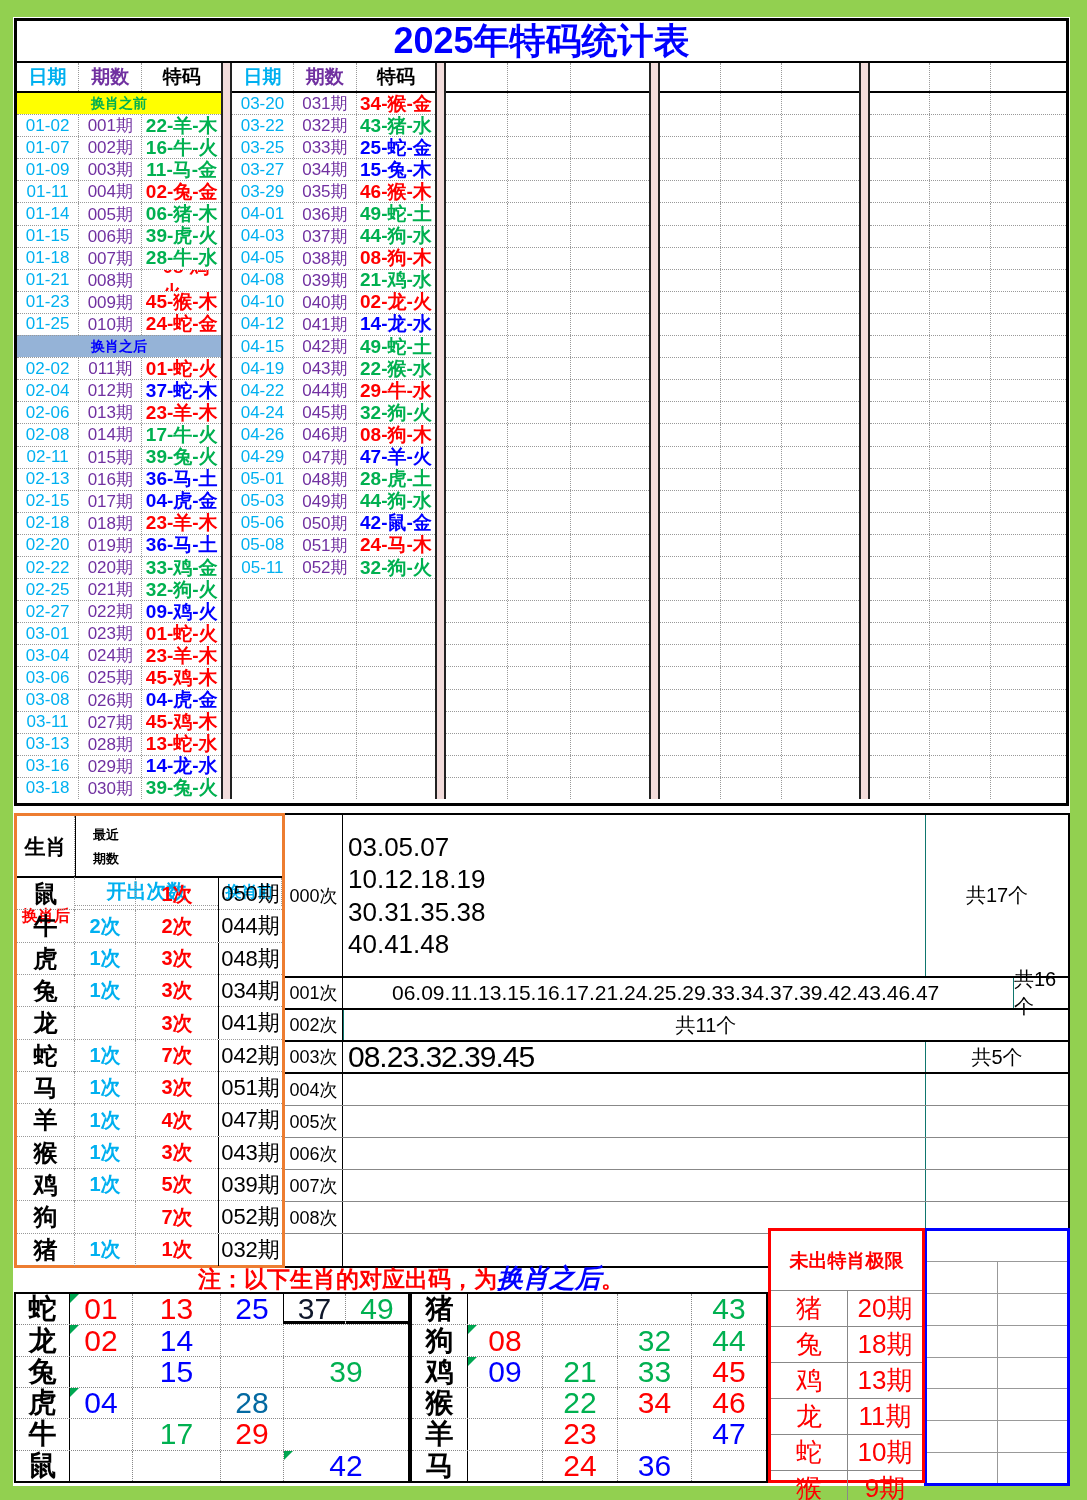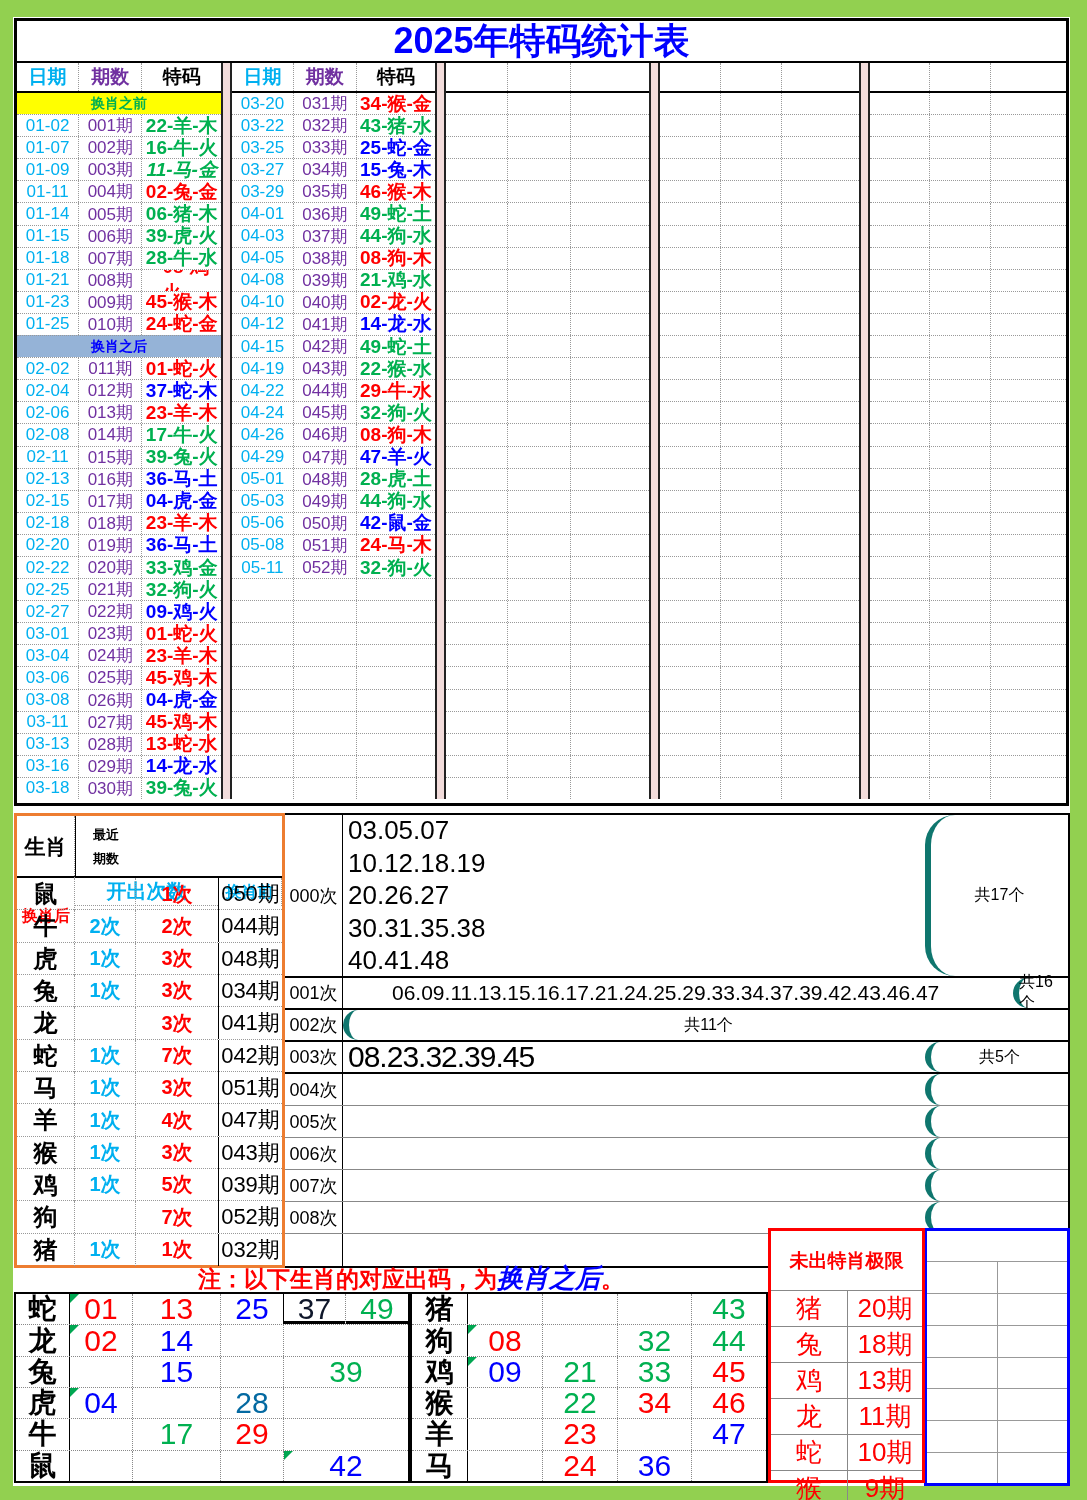--- a/index.html
+++ b/index.html
@@ -42,21 +42,21 @@
   .sc1 { font-size:20px; font-weight:bold; color:#00B0F0; border-right:1px dotted #999; }
   .sc2 { font-size:20px; font-weight:bold; color:#FF0000; }
   .sc3 { font-size:22px; border-left:1px solid #000; }
 
   
   #freq-table { position:absolute; left:283px; top:813px; width:787px; height:455px; border:2px solid #000; background:#fff; z-index:1; display:flex; flex-direction:column; }
   .frow { flex:none; display:flex; }
   .fb2 { border-bottom:2px solid #000; } .fb1 { border-bottom:1px solid #888; }
   .flabel { width:58px; border-right:1px solid #000; display:flex; align-items:center; justify-content:center; font-size:18px; }
   .fnums { width:582px; overflow:hidden; display:flex; flex-direction:column; justify-content:center; padding-left:5px; white-space:nowrap; }
-  .ftotal { flex:1; border-left:6px solid #0f766e; display:flex; align-items:center; justify-content:center; font-size:16px;border-radius:30px; }
+  .ftotal { flex:1; border-left:1px solid #0f766e; display:flex; align-items:center; justify-content:center; font-size:20px; }
   .numline { font-size:26px; line-height:32.4px; }
   .f21 { font-size:21px; } .f30 { font-size:30px; letter-spacing:-1px; }
 
   
   #note { position:absolute; left:198px; top:1261px; font-size:23px; font-weight:bold; white-space:nowrap; z-index:3; }
   .note-red { color:#FF0000; }
   .note-hl { color:#0000FF; font-style:italic; font-size:26px; }
 
   
   .ztable { position:absolute; top:1292px; height:191px; border:2px solid #000; background:#fff; display:flex; flex-direction:column; z-index:2; }
@@ -106,21 +106,21 @@
           <div class="gcell c2 cc" style="color: rgb(0, 176, 80);">22-羊-木</div>
         </div>
         <div class="grow">
           <div class="gcell c0 cd">01-07</div>
           <div class="gcell c1 cp">002期</div>
           <div class="gcell c2 cc" style="color: rgb(0, 176, 80);">16-牛-火</div>
         </div>
         <div class="grow">
           <div class="gcell c0 cd">01-09</div>
           <div class="gcell c1 cp">003期</div>
-          <div class="gcell c2 cc" style="color: rgb(0, 176, 80); font-style: italic;">11-马-金</div>
+          <div class="gcell c2 cc" style="color: rgb(0, 176, 80);">11-马-金</div>
         </div>
         <div class="grow">
           <div class="gcell c0 cd">01-11</div>
           <div class="gcell c1 cp">004期</div>
           <div class="gcell c2 cc" style="color: rgb(255, 0, 0);">02-兔-金</div>
         </div>
         <div class="grow">
           <div class="gcell c0 cd">01-14</div>
           <div class="gcell c1 cp">005期</div>
           <div class="gcell c2 cc" style="color: rgb(0, 176, 80);">06-猪-木</div>
@@ -1011,21 +1011,20 @@
       </div>
     </div>
 </div>
 
 <div id="freq-table">
     <div class="frow fb2" style="height: 163px;">
       <div class="flabel">000次</div>
       <div class="fnums">
         <div class="numline">03.05.07</div>
         <div class="numline">10.12.18.19</div>
-        <div class="numline">20.26.27</div>
         <div class="numline">30.31.35.38</div>
         <div class="numline">40.41.48</div>
       </div>
       <div class="ftotal">共17个</div>
     </div>
     <div class="frow fb2" style="height: 32px; gap: 44px;">
       <div class="flabel">001次</div>
       <div class="fnums">
         <div class="numline f21">06.09.11.13.15.16.17.21.24.25.29.33.34.37.39.42.43.46.47</div>
       </div>

